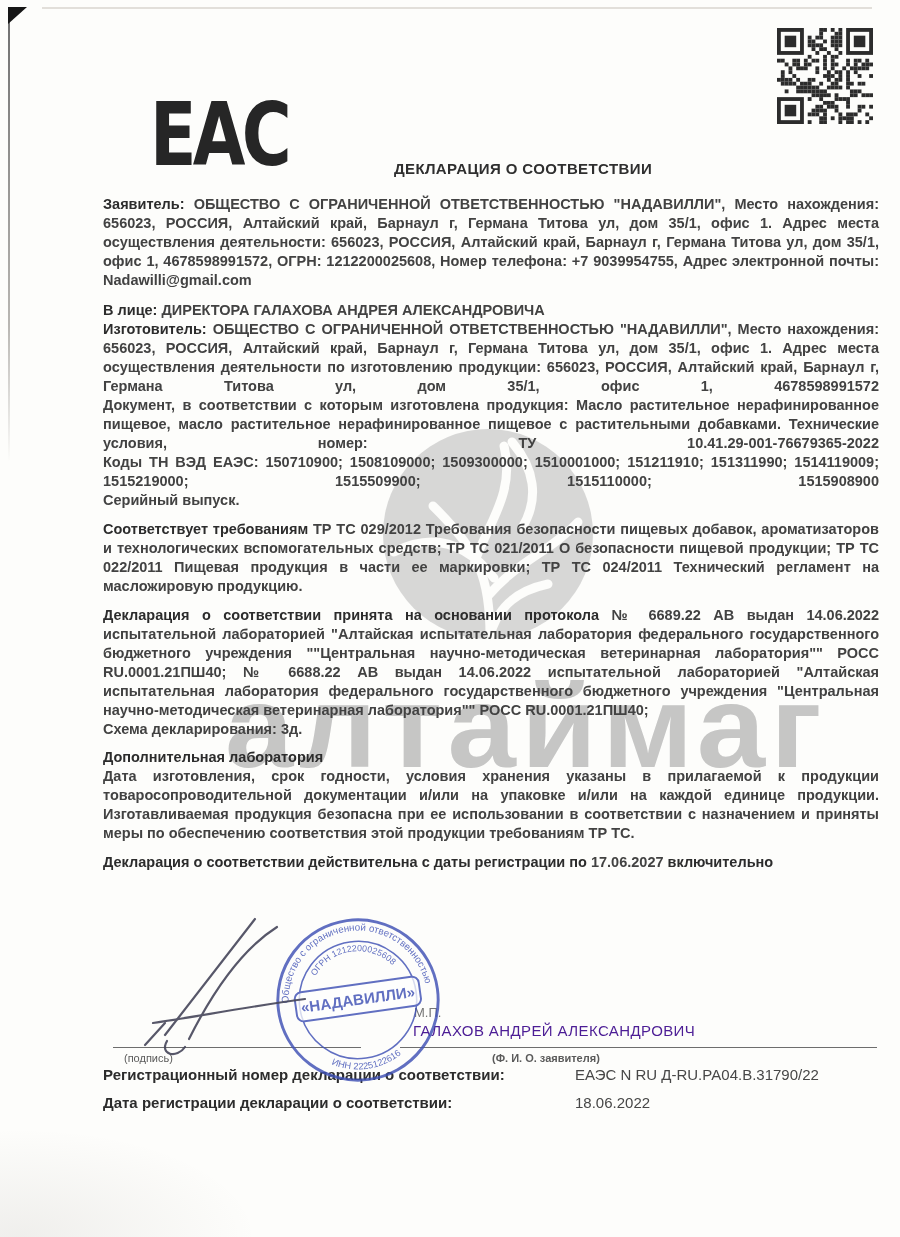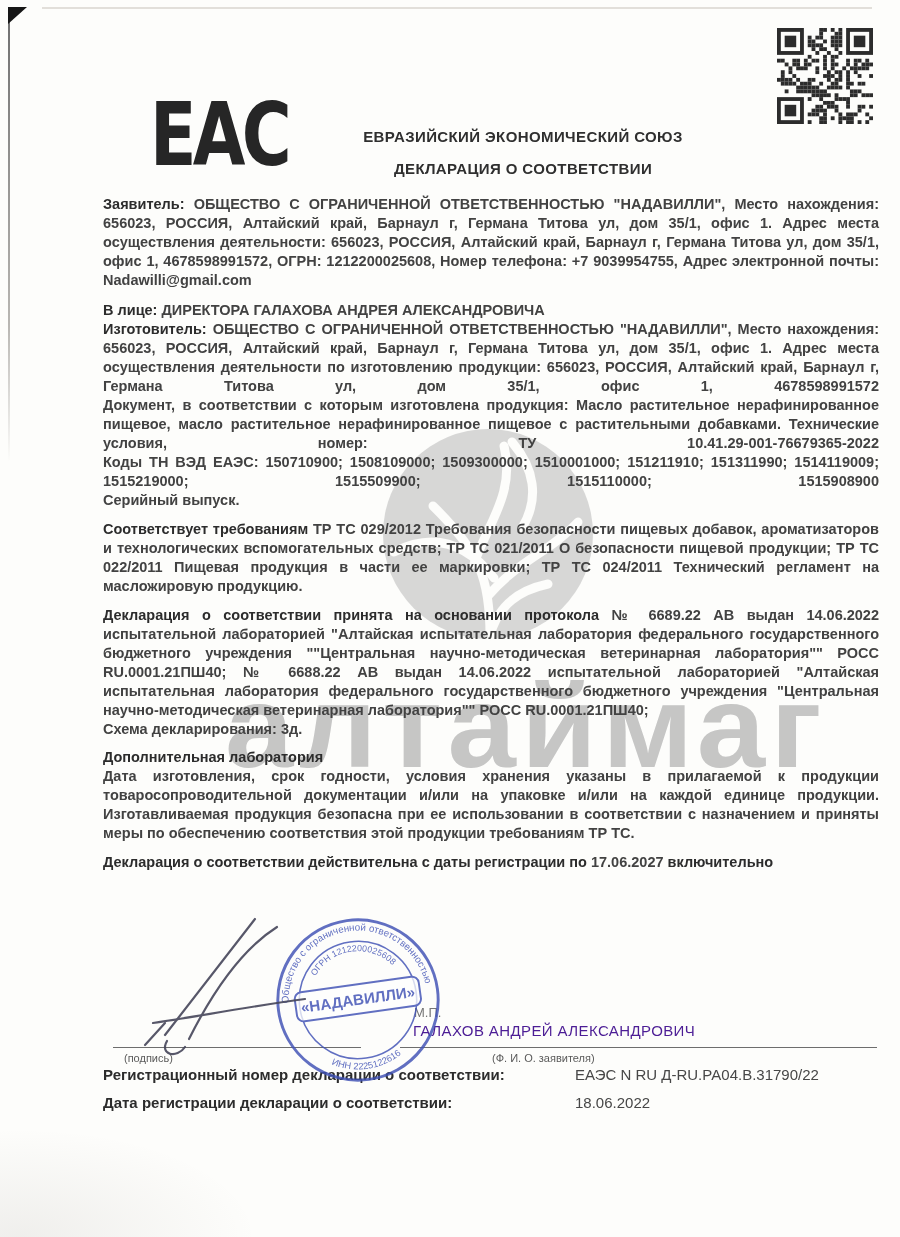--- a/index.html
+++ b/index.html
@@ -40,21 +40,21 @@
   .mt9{margin-top:9px!important;}
   .mt10{margin-top:10px!important;}
   b{color:#2c2c2c;}
   .stretch-last{text-align-last:justify;}
 
   
   .sig-line{position:absolute;left:113px;top:1047px;width:248px;border-top:1.6px solid #6d6d6d;z-index:2;}
   .fio-line{position:absolute;left:400px;top:1047px;width:477px;border-top:1.6px solid #6d6d6d;z-index:2;}
   .caption{position:absolute;font-size:11px;color:#5a5a5a;z-index:2;}
   .cap-sign{left:124px;top:1052px;}
-  .cap-fio{left:492px;top:1052px;}
+  .cap-fio{left:492px;top:1052px;font-weight:bold;}
   .mp{position:absolute;left:414px;top:1005px;font-size:13px;color:#757575;z-index:2;}
   .holder-name{position:absolute;left:413px;top:1022px;font-size:15px;color:#4c1d95;letter-spacing:.4px;z-index:2;}
   .stamp{position:absolute;left:270px;top:912px;width:176px;height:176px;z-index:4;}
   .stamp-g{opacity:.82;}
   .stamp circle{fill:none;stroke:#3f51b5;}
   .stamp text{fill:#3f51b5;font-family:"Liberation Sans",sans-serif;}
   .stamp .banner{fill:rgba(255,255,255,.75);stroke:#3f51b5;stroke-width:2;}
   .signature-svg{position:absolute;left:135px;top:903px;z-index:5;}
 
   
@@ -295,21 +295,20 @@
       <rect x="86.4" y="82.8" width="3.6" height="3.6" fill="#2c2c2c"></rect>
       <rect x="28.8" y="86.4" width="3.6" height="3.6" fill="#2c2c2c"></rect>
       <rect x="39.6" y="86.4" width="3.6" height="3.6" fill="#2c2c2c"></rect>
       <rect x="43.2" y="86.4" width="3.6" height="3.6" fill="#2c2c2c"></rect>
       <rect x="57.6" y="86.4" width="3.6" height="3.6" fill="#2c2c2c"></rect>
       <rect x="64.8" y="86.4" width="3.6" height="3.6" fill="#2c2c2c"></rect>
       <rect x="68.4" y="86.4" width="3.6" height="3.6" fill="#2c2c2c"></rect>
       <rect x="75.60000000000001" y="86.4" width="3.6" height="3.6" fill="#2c2c2c"></rect>
       <rect x="82.8" y="86.4" width="3.6" height="3.6" fill="#2c2c2c"></rect>
     </svg>
-  <div class="title title1">ЕВРАЗИЙСКИЙ ЭКОНОМИЧЕСКИЙ СОЮЗ</div>
   <div class="title title2">ДЕКЛАРАЦИЯ О СООТВЕТСТВИИ</div>
 
   <div class="content">
     <p><b>Заявитель:</b> <span>ОБЩЕСТВО С ОГРАНИЧЕННОЙ ОТВЕТСТВЕННОСТЬЮ "НАДАВИЛЛИ", Место нахождения: 656023, РОССИЯ, Алтайский край, Барнаул г, Германа Титова ул, дом 35/1, офис 1. Адрес места осуществления деятельности: 656023, РОССИЯ, Алтайский край, Барнаул г, Германа Титова ул, дом 35/1, офис 1, 4678598991572, ОГРН: 1212200025608, Номер телефона: +7 9039954755, Адрес электронной почты: Nadawilli@gmail.com</span></p>
 
     <p class="mt11"><b>В лице:</b> <span>ДИРЕКТОРА ГАЛАХОВА АНДРЕЯ АЛЕКСАНДРОВИЧА</span></p>
 
 
     <p class="stretch-last"><b>Изготовитель:</b> <span>ОБЩЕСТВО С ОГРАНИЧЕННОЙ ОТВЕТСТВЕННОСТЬЮ "НАДАВИЛЛИ", Место нахождения: 656023, РОССИЯ, Алтайский край, Барнаул г, Германа Титова ул, дом 35/1, офис 1. Адрес места осуществления деятельности по изготовлению продукции: 656023, РОССИЯ, Алтайский край, Барнаул г, Германа Титова ул, дом 35/1, офис 1, 4678598991572</span></p>
 

